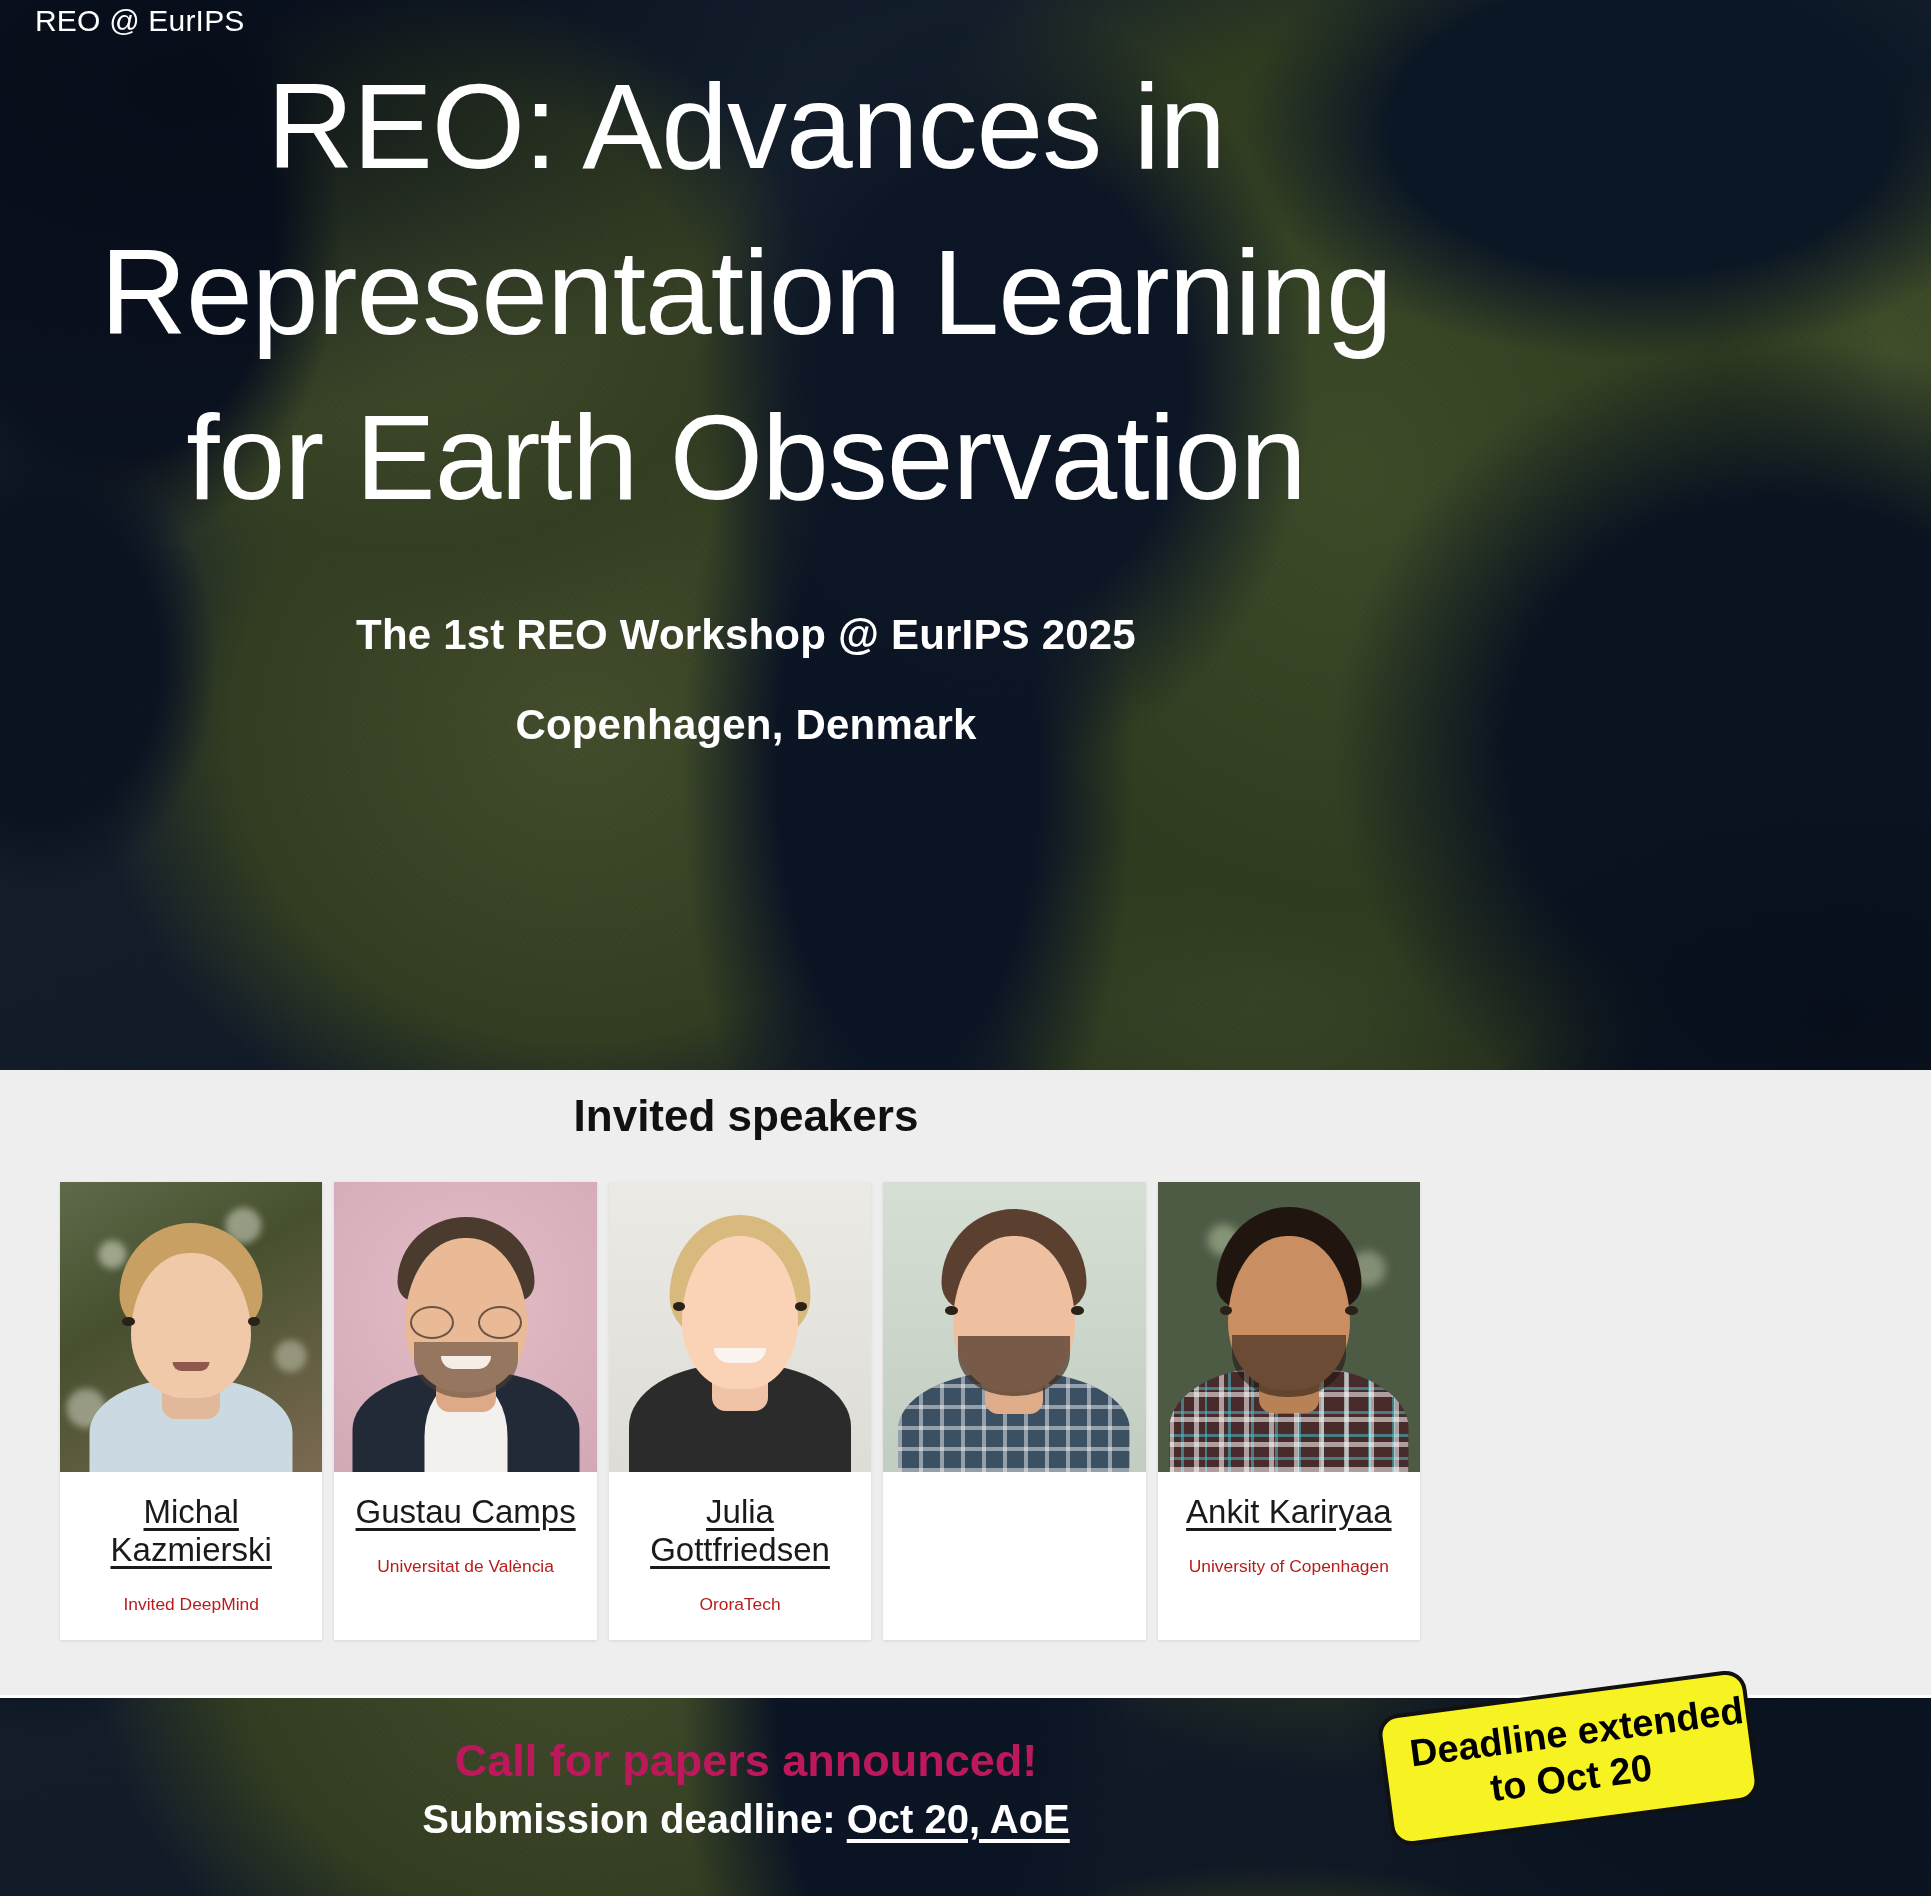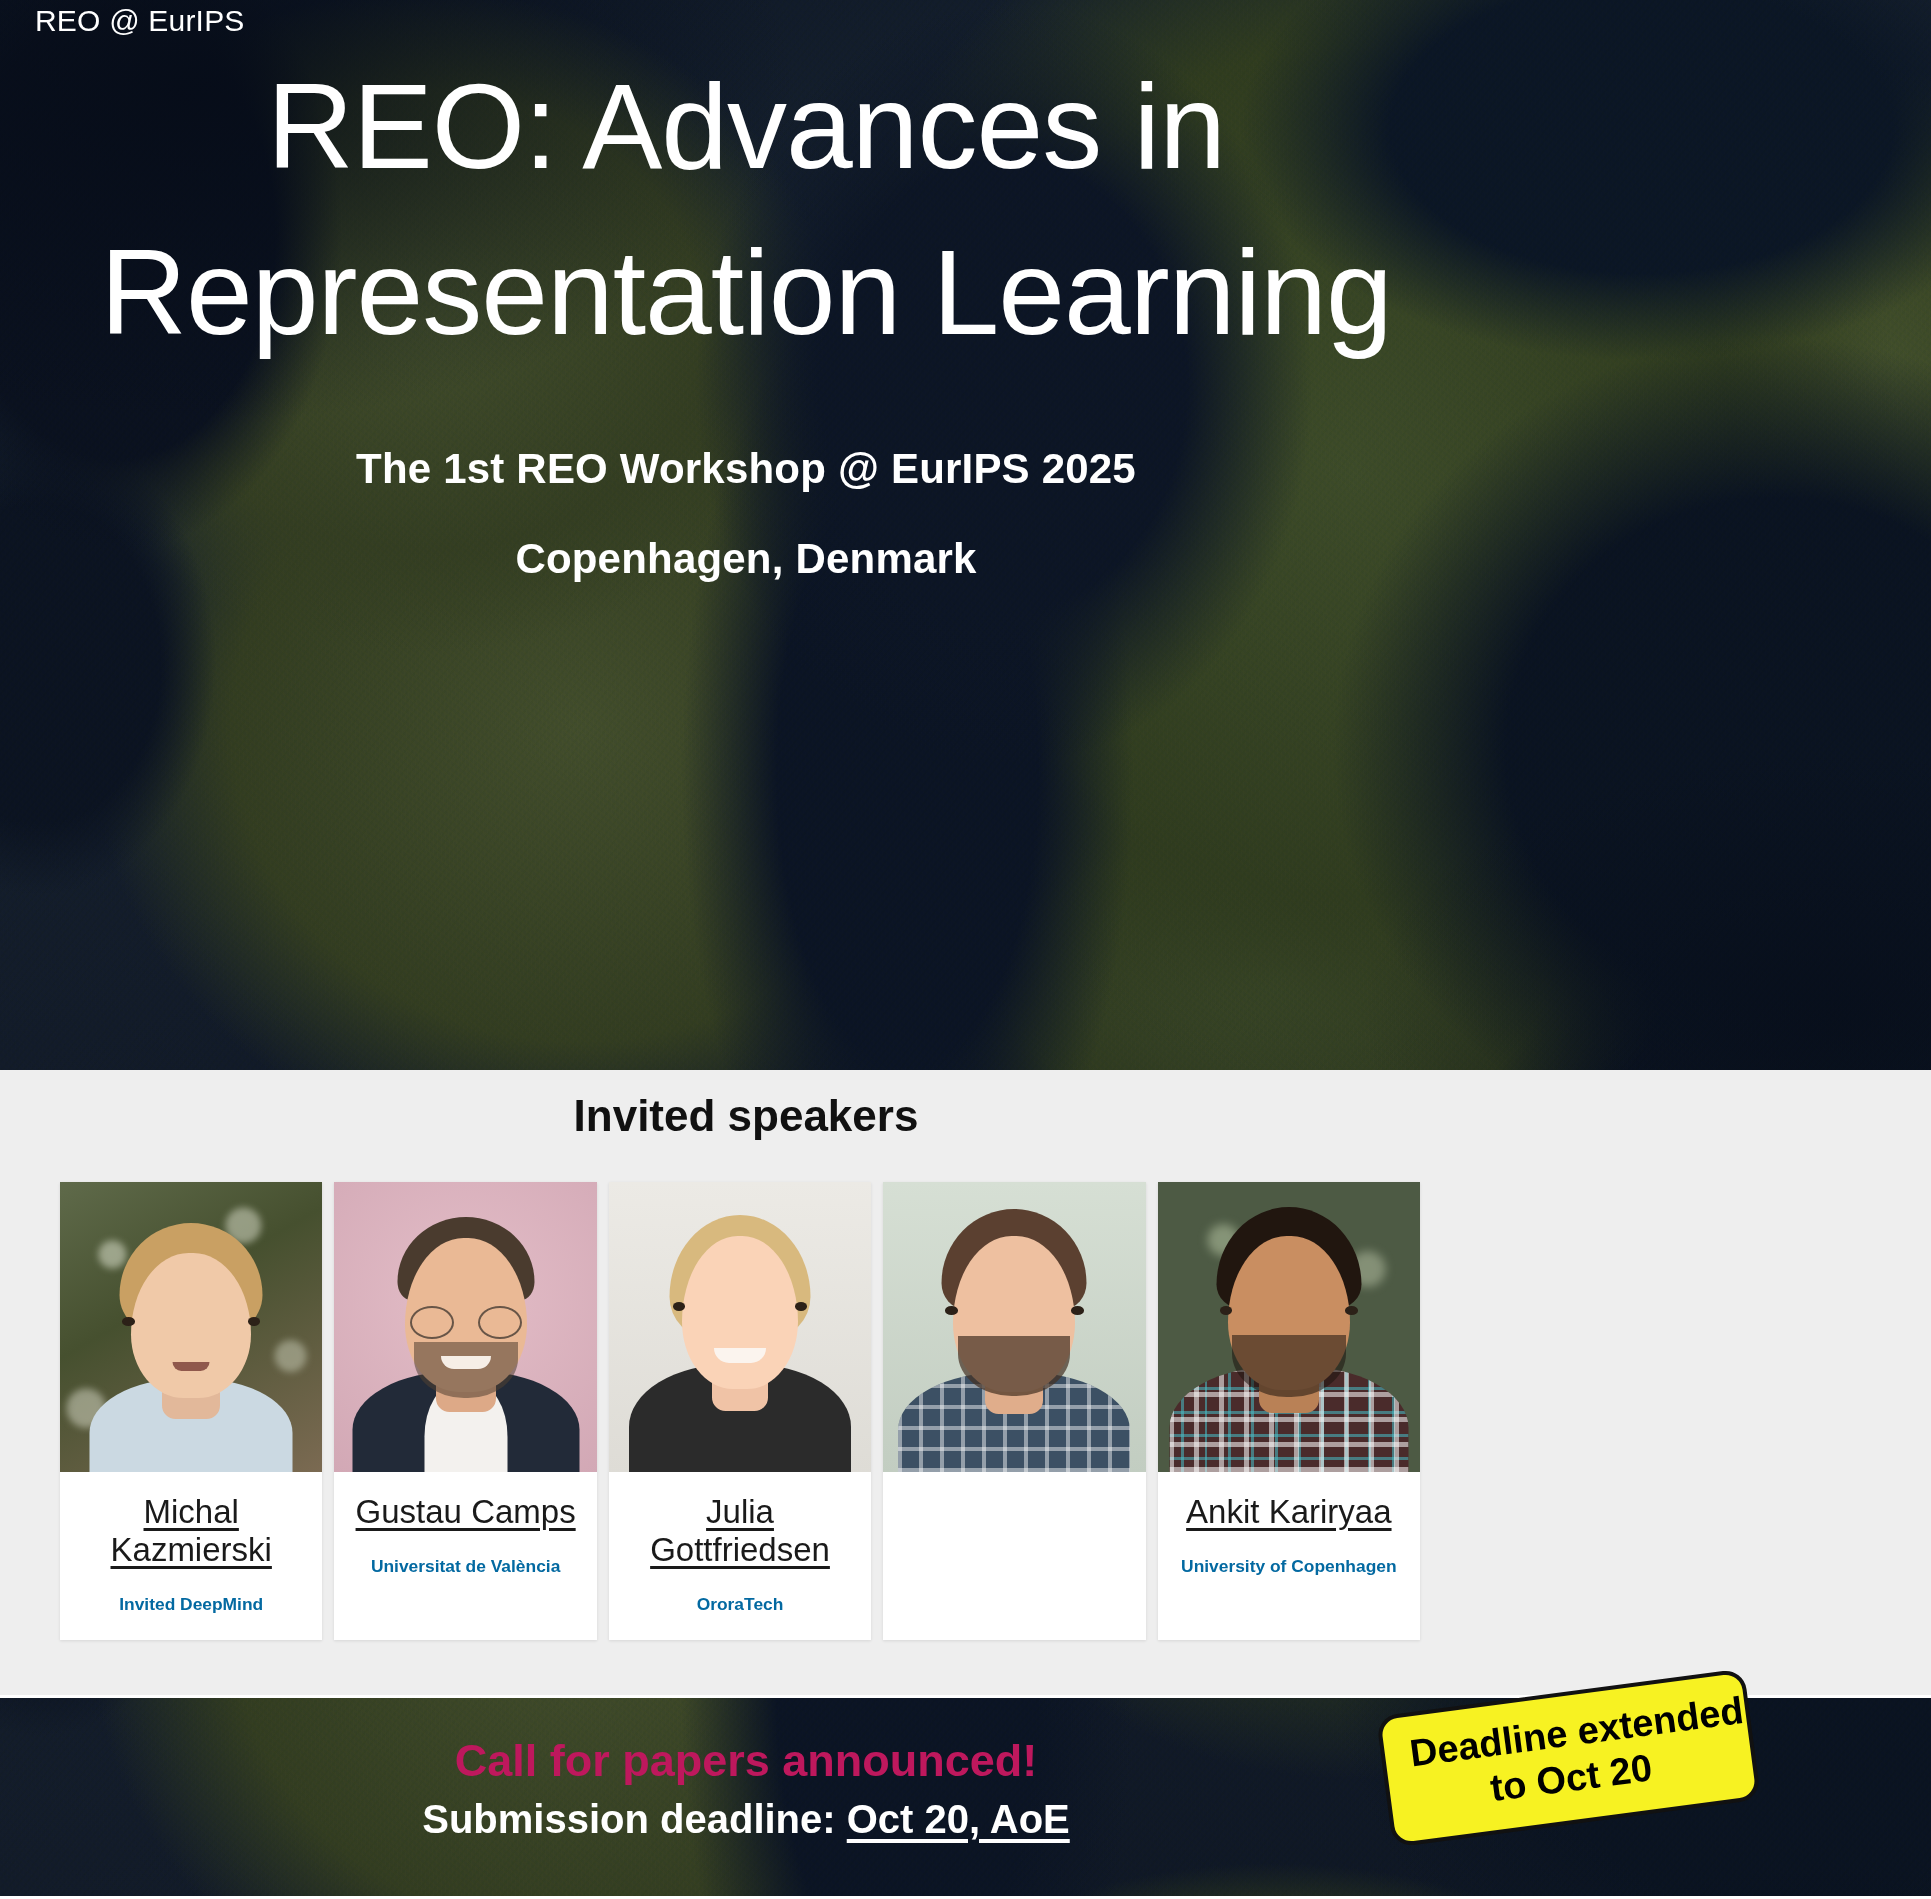--- a/index.html
+++ b/index.html
@@ -159,22 +159,22 @@
     font-weight: 300;
     color: #1a1a1a;
     text-decoration: underline;
     text-underline-offset: 4.8px;
     display: inline-block;
     cursor: pointer;
   }
   .speaker-aff {
     margin-top: 25px;
     font-size: 17.4px;
-    color: #0369a1;
-    font-weight: 700;
+    color: #b91c1c;
+    font-weight: 400;
   }
 
   
   .bg-layer { position:absolute; inset:0; }
   .p-head {
     position: absolute;
     left: 50%;
     transform: translateX(-50%);
     border-radius: 48% 48% 44% 44% / 56% 56% 44% 44%;
   }
@@ -318,20 +318,21 @@
 
   <section class="hero">
     <div class="sat"></div>
 
     <div class="brand">REO @ EurIPS</div>
 
     <div class="hero-inner">
       <h1 class="title">
         <span>REO: Advances in</span><br>
         <span>Representation Learning</span><br>
+        <span>for Earth Observation</span>
       </h1>
 
       <div class="sub-block">
         <p class="subtitle">The 1st REO Workshop @ EurIPS 2025</p>
         <p class="subtitle">Copenhagen, Denmark</p>
       </div>
     </div>
   </section>
 
   <section class="speakers">

